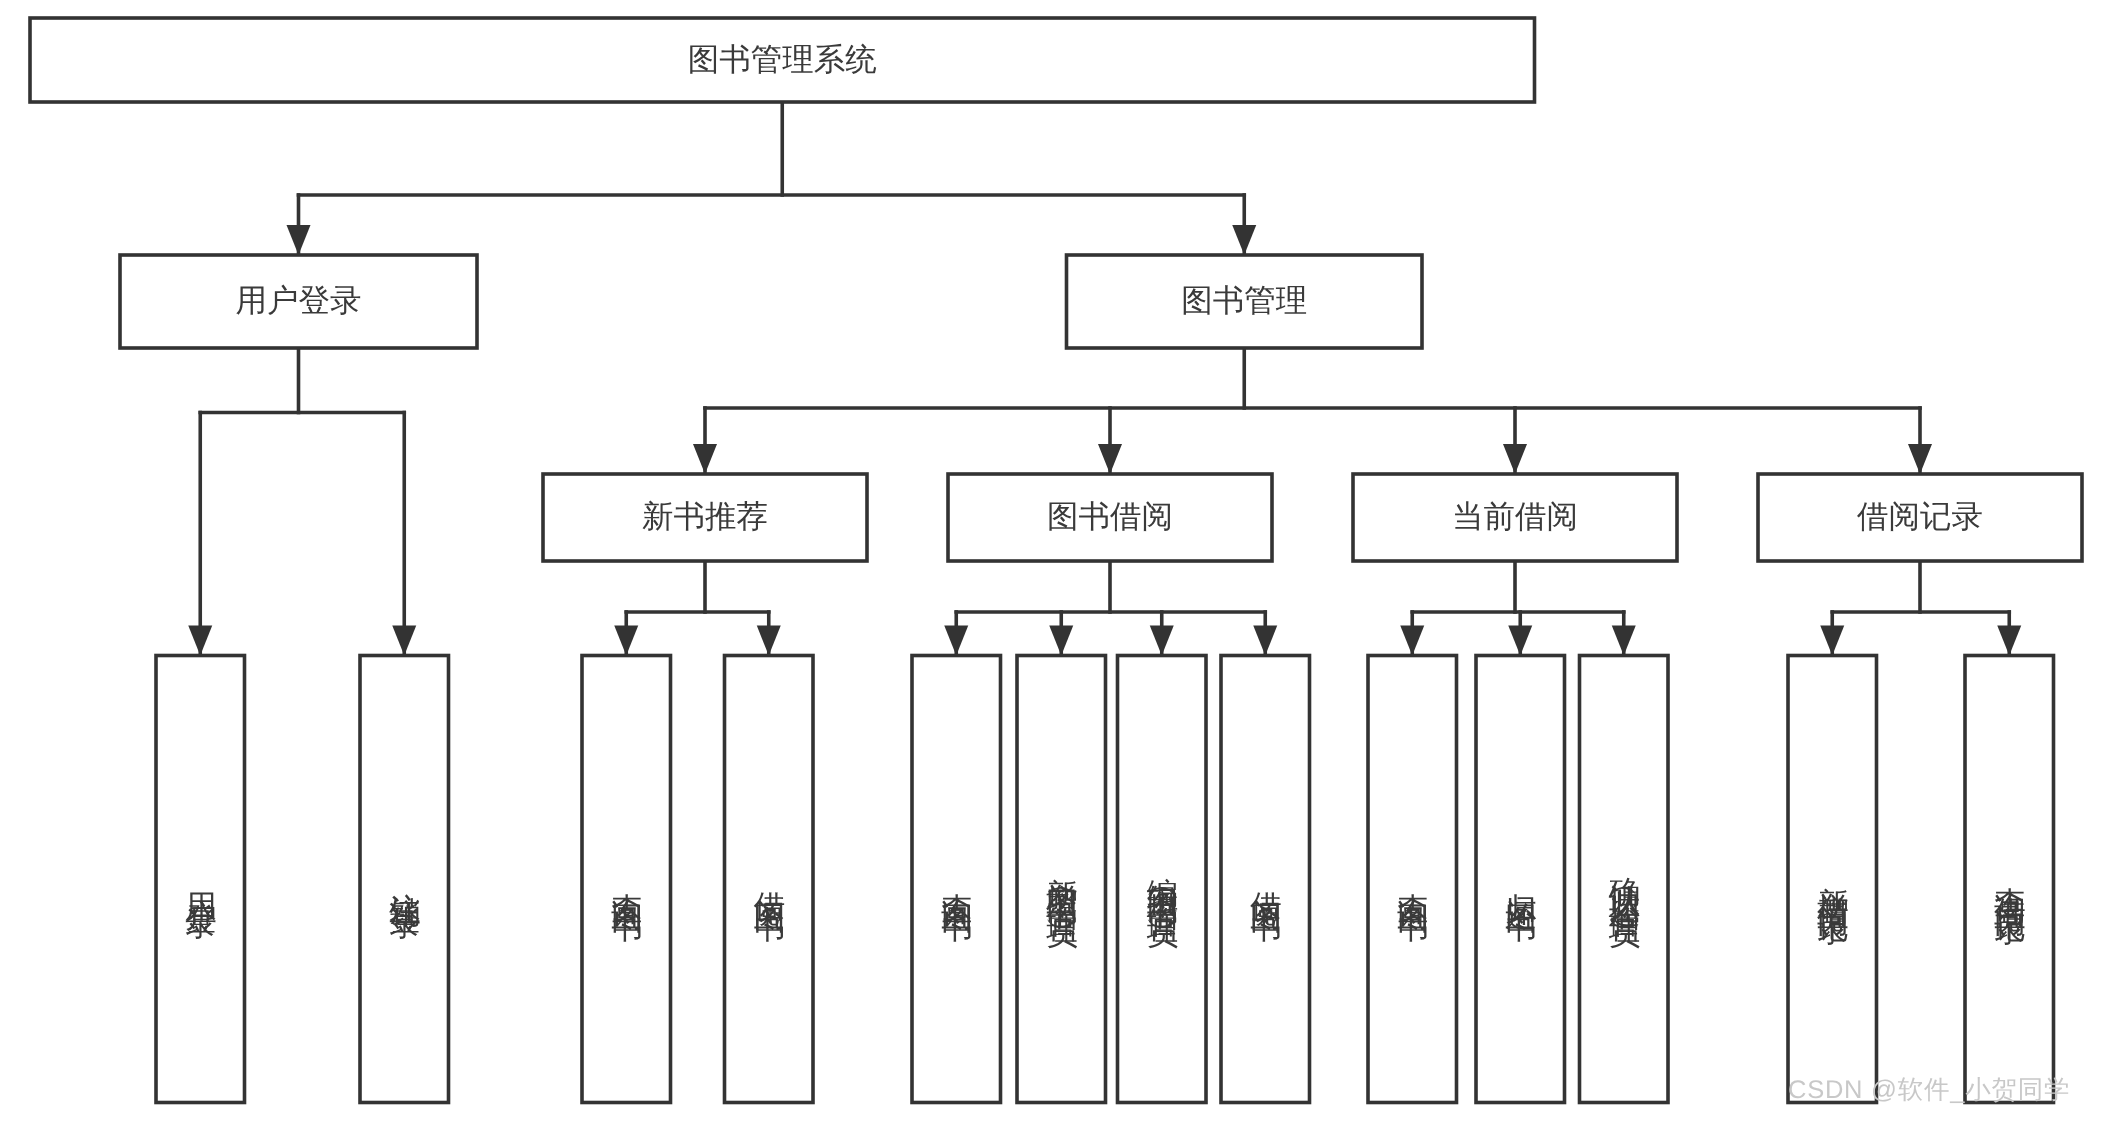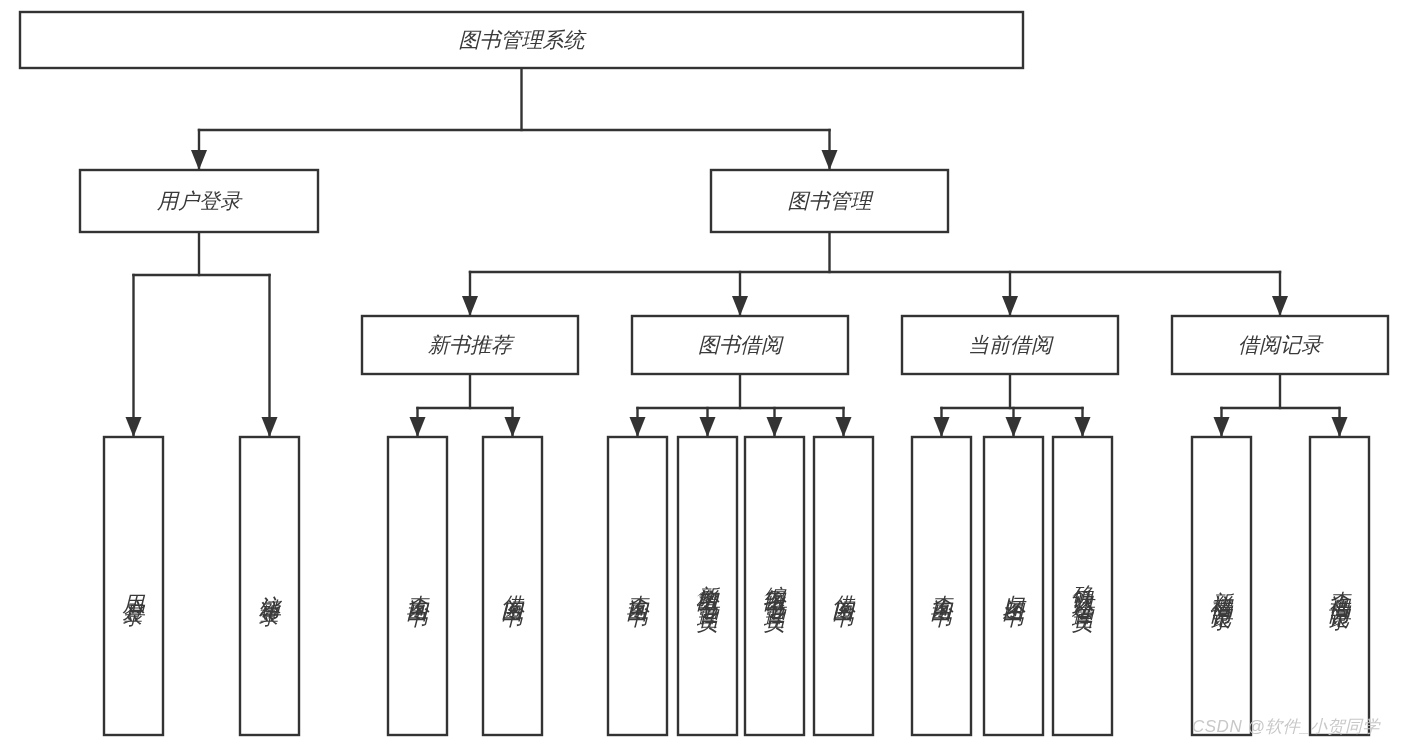--- a/index.html
+++ b/index.html
@@ -11,21 +11,20 @@
     width: 1405px;
     height: 747px;
     font-family: "Liberation Sans", "DejaVu Sans", sans-serif;
     overflow: hidden;
   }
   #diagram-root {
     position: relative;
     width: 1405px;
     height: 747px;
     background: #ffffff;
-    font-style: italic;
   }
   svg#tree-svg {
     position: absolute;
     left: 0;
     top: 0;
     width: 1405px;
     height: 747px;
   }
   .node-box {
     fill: #ffffff;

